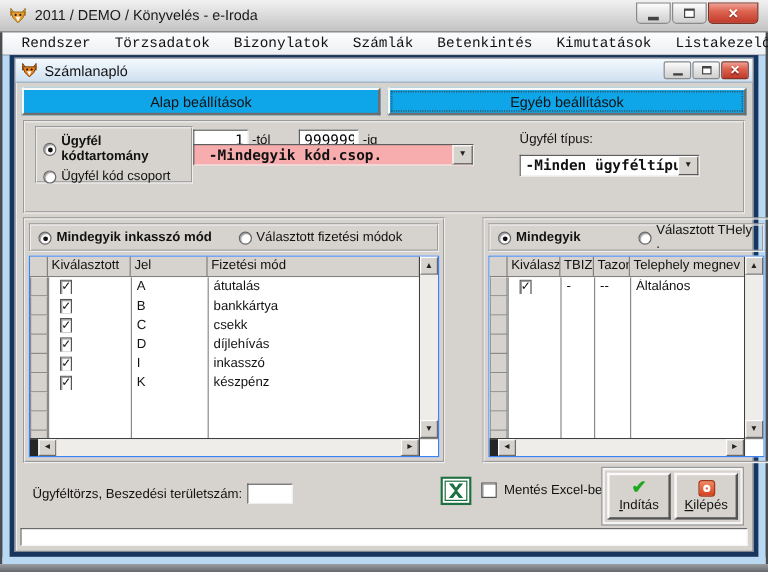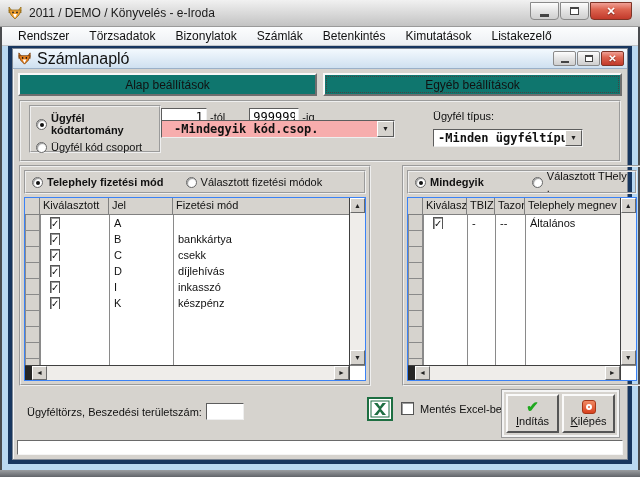--- a/index.html
+++ b/index.html
@@ -16,52 +16,52 @@
   .wbtn { width:29px; height:18px; border:1px solid #8a8a8a; border-radius:0 0 4px 4px;
           background:linear-gradient(#fdfdfd,#e6e6e6 45%,#cfcfcf); display:flex; align-items:center; justify-content:center; }
   .wbtn.close { width:42px; background:linear-gradient(#f0a095,#dd6450 40%,#c23a2b); border-color:#7e3427; }
   .glyph-min { width:9px; height:3px; background:#444; margin-top:9px; }
   .glyph-max { width:9px; height:8px; border:1px solid #444; border-top:2px solid #444; background:#fff; }
   .glyph-x { color:#fff; font-weight:bold; font-size:11px; text-shadow:0 1px 1px #7d2619; }
 
   .menubar { position:absolute; top:27px; left:2px; right:2px; height:19px;
              background:linear-gradient(#fcfdfe,#edf0f3); border-bottom:1px solid #c2c6ca;
              display:flex; align-items:center; padding-left:6px; }
-  .menu-item { padding:2px 10px; font-size:12px; color:#111; }
+  .menu-item { padding:2px 10px; font-size:12px; color:#111;font-family:Liberation Mono, monospace; }
 
   .client { position:absolute; top:46px; left:2px; right:2px; bottom:7px;
             background:#17365f; border-left:6px solid #b9d8f1; border-right:6px solid #b9d8f1;
             border-bottom:6px solid #b9d8f1; padding:2px 4px 4px 4px; }
   .taskbar { position:absolute; left:0; right:0; bottom:0; height:7px;
              background:linear-gradient(#9b9ea1,#62656a); }
 
   
   .dialog { height:100%; display:flex; flex-direction:column; background:#d6d3ce;
             border:1px solid #7d8794; box-shadow:inset 1px 1px 0 #f4f6f8; }
   .dlg-titlebar { height:20px; flex:none; background:linear-gradient(#f3f9fe,#cfe0f0);
                   border-bottom:1px solid #9ab0c8; display:flex; align-items:center; padding:0 4px; position:relative; }
-  .dlg-titlebar .title { font-size:16px; margin-left:5px; }
+  .dlg-titlebar .title { font-size:12px; margin-left:5px; }
   .dlg-controls { position:absolute; right:3px; top:2px; display:flex; gap:1px; }
   .dbtn { width:23px; height:15px; border:1px solid #8a8a8a; border-radius:2px;
           background:linear-gradient(#fdfdfd,#e6e6e6 45%,#cfcfcf); display:flex; align-items:center; justify-content:center; }
   .dbtn.close { background:linear-gradient(#f0a095,#dd6450 40%,#c23a2b); border-color:#7e3427; }
   .dbtn .glyph-min { width:8px; height:2px; margin-top:7px; }
   .dbtn .glyph-max { width:8px; height:7px; }
   .dbtn .glyph-x { font-size:10px; }
 
   .tab-row { display:flex; gap:6px; padding:4px 5px 2px; flex:none; }
-  .tab { flex:1; height:23px; background:#0f766e; text-align:center; line-height:21px; font-size:12px;
+  .tab { flex:1; height:23px; background:#0ea5e9; text-align:center; line-height:21px; font-size:12px;
          border:2px solid; border-color:#f8f8f8 #6e6e6e #6e6e6e #f8f8f8; }
   .tab.selected { outline:1px dotted #444; outline-offset:-4px; }
 
   .content { flex:1; display:flex; flex-direction:column; padding:2px 6px 0; min-height:0; }
   .etched { border:2px groove #efefef; }
 
   
-  .top-panel { height:62px; flex:none; position:relative; margin-bottom:3px; }
+  .top-panel { height:78px; flex:none; position:relative; margin-bottom:3px; }
   .radio-box { position:absolute; left:8px; top:3px; width:132px; height:48px; padding:5px 5px;
                display:flex; flex-direction:column; gap:5px; }
   .radio { display:flex; align-items:center; gap:4px; }
   .rdot { width:11px; height:11px; border-radius:50%; background:#fff; border:1px solid #666;
           box-shadow:inset 1px 1px 1px #9a9a9a; position:relative; flex:none; }
   .rdot.checked::after { content:""; position:absolute; left:3px; top:3px; width:4px; height:4px;
                          background:#111; border-radius:50%; }
   .bold { font-weight:bold; }
   .from-row { position:absolute; left:140px; top:6px; display:flex; align-items:center; }
   .tinput { height:17px; border:1px solid; border-color:#5d5d5d #efefef #efefef #5d5d5d;
@@ -226,21 +226,21 @@
             <span class="drop-btn">▼</span>
           </div>
         </div>
 
         <div class="mid-row">
 
           <div class="panel etched pay-panel">
             <div class="radio-strip etched">
               <div class="radio">
                 <span class="rdot checked"></span>
-                <span class="bold">Telephely fizetési mód</span>
+                <span class="bold">Mindegyik inkasszó mód</span>
               </div>
               <div class="radio">
                 <span class="rdot"></span>
                 <span>Választott fizetési módok</span>
               </div>
             </div>
             <div class="grid">
               <div class="grid-main">
                 <div class="grid-header">
                   <span class="gh" style="width:15px"></span>
@@ -249,20 +249,21 @@
                   <span class="gh" style="flex:1;border-right:none">Fizetési mód</span>
                 </div>
                 <div class="grid-body">
                   <div class="vline" style="left:15px"></div>
                   <div class="vline" style="left:84px"></div>
                   <div class="vline" style="left:148px"></div>
                   <div class="grow">
                     <span class="sel-cell"></span>
                     <span class="cell" style="width:69px"><span class="cbx checked"></span></span>
                     <span class="cell" style="width:64px">A</span>
+                    <span class="cell" style="flex:1">átutalás</span>
                   </div>
                   <div class="grow">
                     <span class="sel-cell"></span>
                     <span class="cell" style="width:69px"><span class="cbx checked"></span></span>
                     <span class="cell" style="width:64px">B</span>
                     <span class="cell" style="flex:1">bankkártya</span>
                   </div>
                   <div class="grow">
                     <span class="sel-cell"></span>
                     <span class="cell" style="width:69px"><span class="cbx checked"></span></span>

